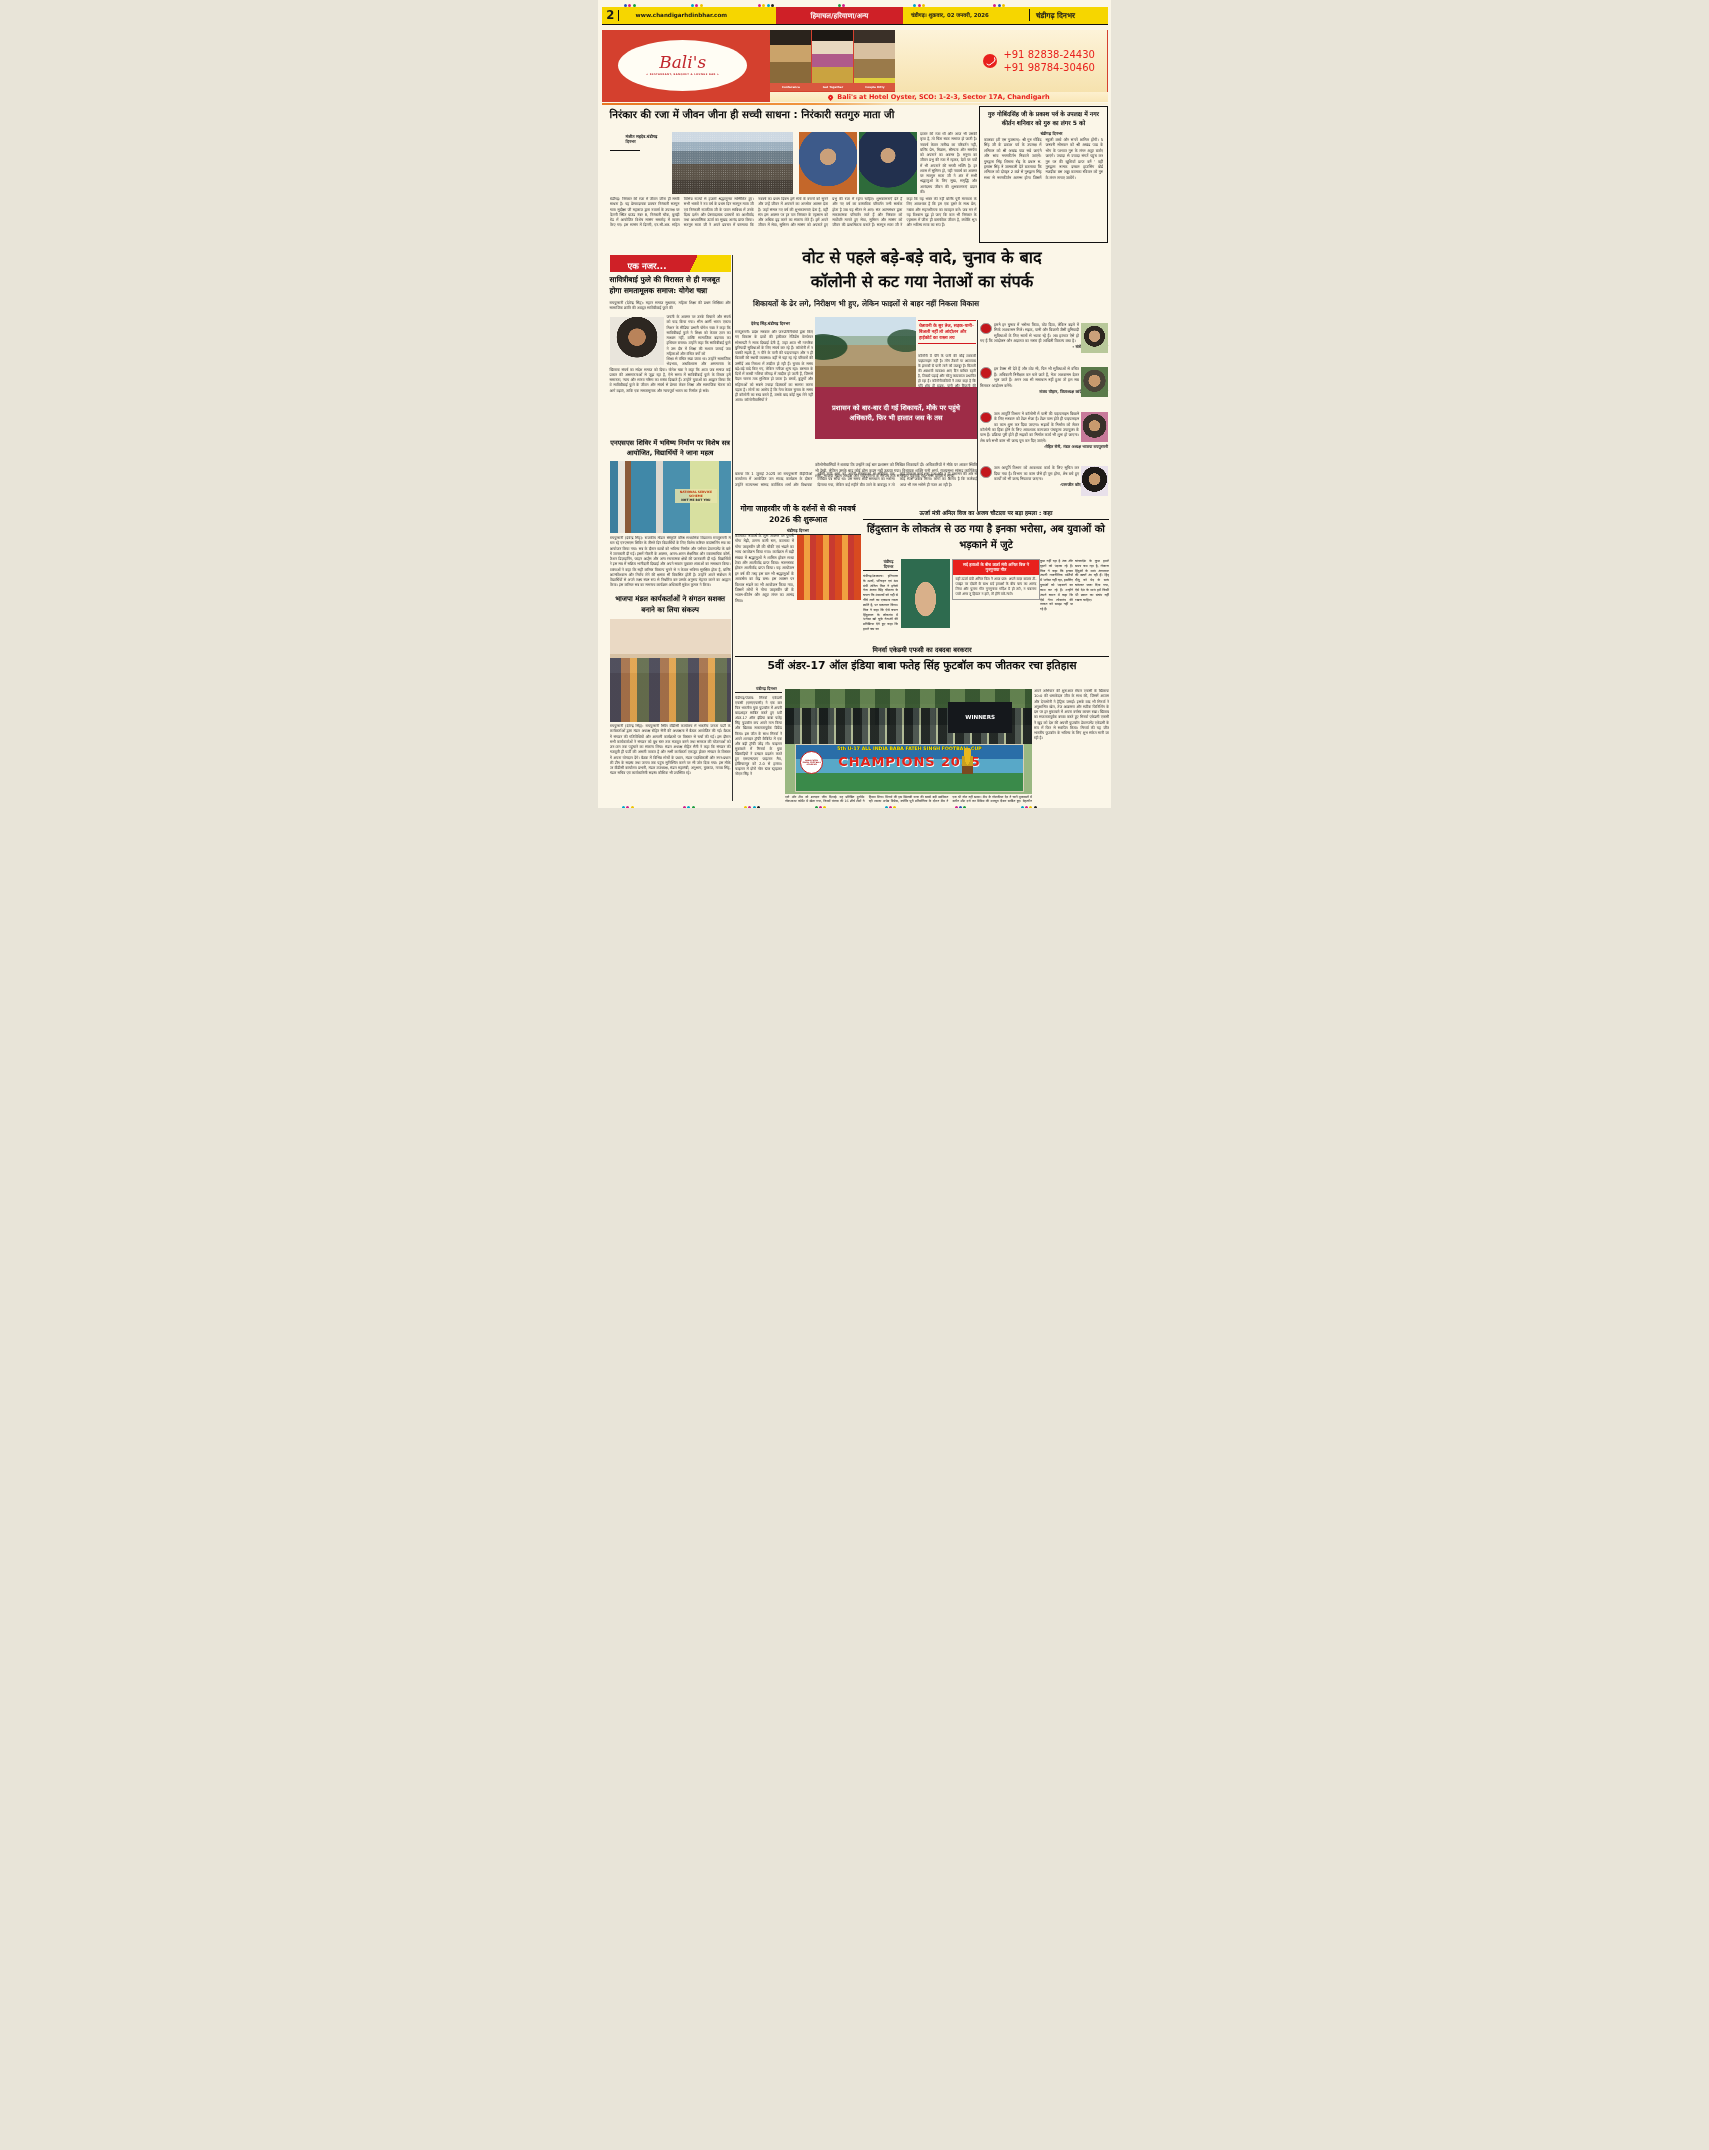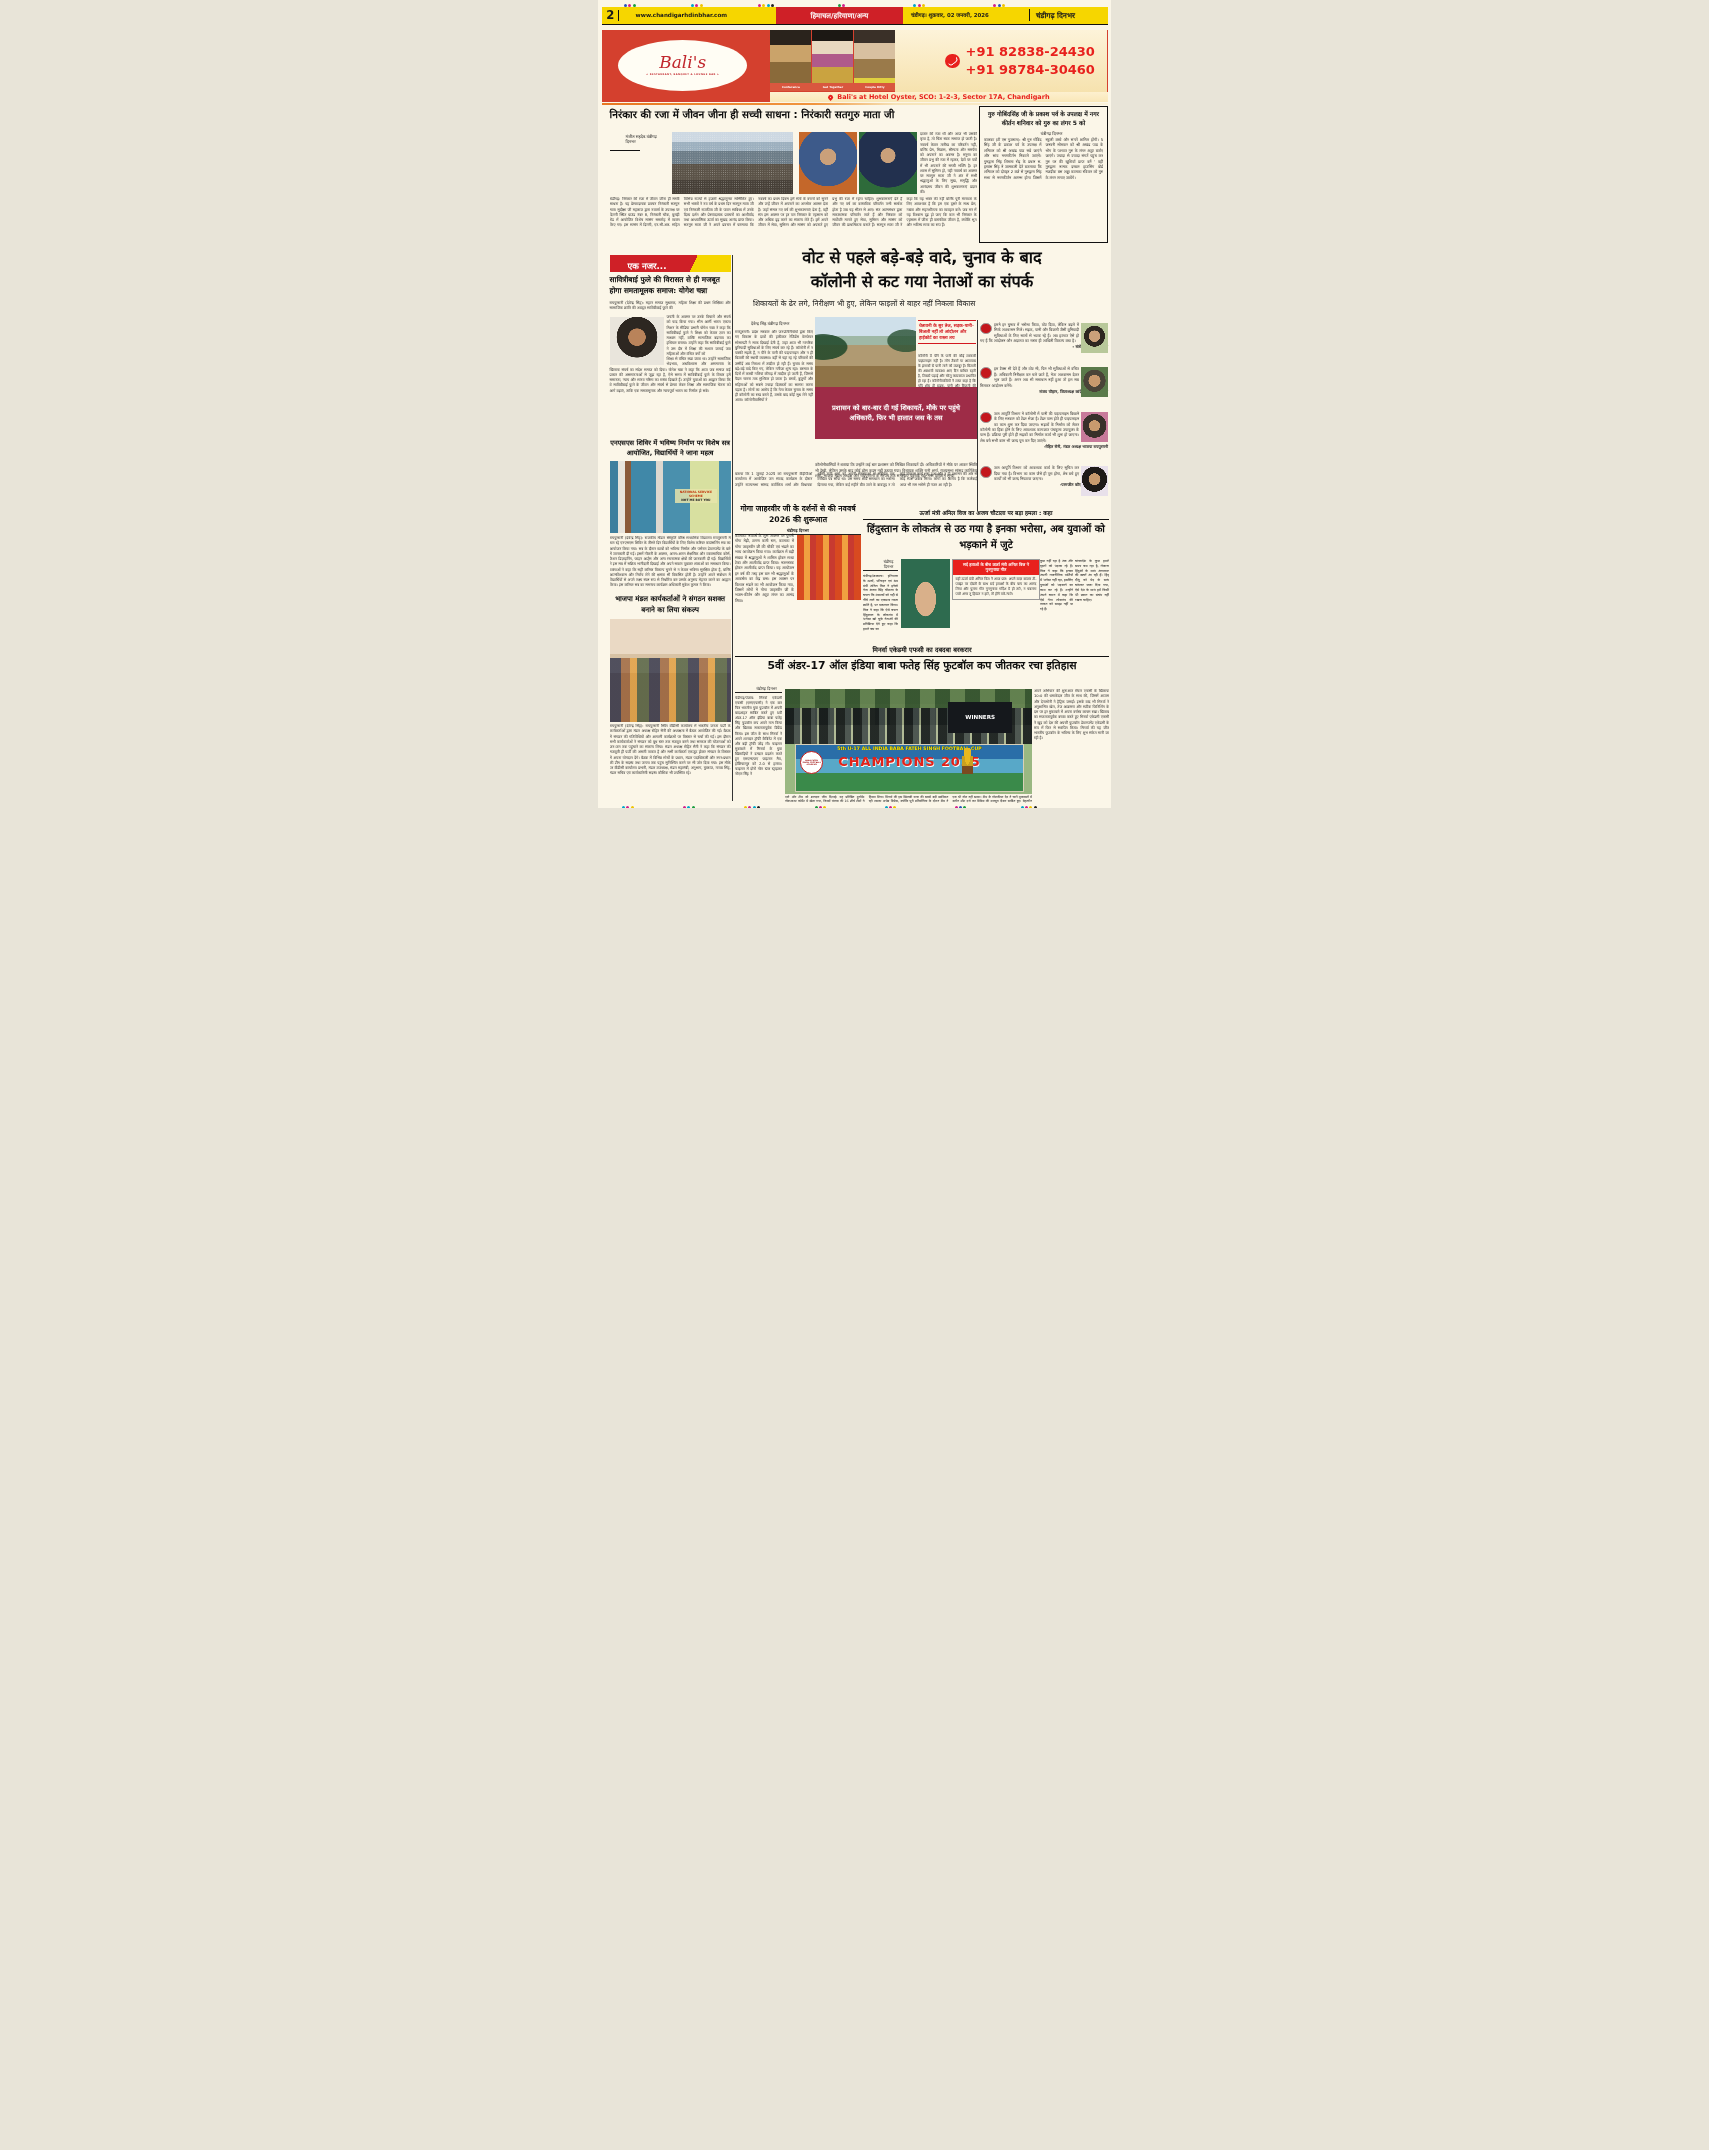--- a/index.html
+++ b/index.html
@@ -1,20 +1,20 @@
 <!DOCTYPE html>
 <html style="font-size:6.9px"><head>
 <meta charset="utf-8">
 <style>
   html,body{margin:0;padding:0;background:#e8e4d8;}
   .page{position:relative;width:513px;height:808px;margin:0 auto;background:#fbf6e8;
         font-family:"DejaVu Sans",sans-serif;color:#1a1a1a;overflow:hidden;}
   .abs{position:absolute;}
   .j{text-align:justify;text-justify:inter-word;}
-  .b{font-weight:normal;padding-left:16px;}
+  .b{font-weight:bold;padding-left:16px;}
   .c{text-align:center;}
   .nw{white-space:nowrap;}
   .hl{font-weight:800;color:#0d0d0d;line-height:1.18;}
   .body-t{font-size:3.7px;line-height:1.42;color:#1c1c1c;}
   .rule{background:#111;}
   .dotrow span{display:inline-block;width:3px;height:3px;border-radius:50%;margin-right:1.3px;}
   .photo{background-size:cover;}
   
   .mast{left:3.9px;top:6.9px;width:506px;height:17px;background:#f6d600;border-bottom:1.7px solid #111;display:flex;align-items:center;}
   .mast .pg{font-size:11.6px;font-weight:900;padding:0 3.4px 0 4.3px;}
@@ -33,21 +33,21 @@
   .ad .brand{font-family:"DejaVu Serif",serif;font-style:italic;font-weight:normal;font-size:17px;color:#c1272d;line-height:1;}
   .ad .tag{font-size:2.4px;letter-spacing:0.4px;color:#c1272d;margin-top:1.7px;font-weight:bold;}
   .ad .photos{position:absolute;left:168px;top:0;width:126px;height:53px;display:flex;}
   .ad .photos div{flex:1;border-right:0.9px solid #d4402e;}
   .ad .caps{position:absolute;left:168px;top:53px;width:126px;height:8.2px;background:#d9573f;display:flex;}
   .ad .caps span{flex:1;color:#fff;font-size:2.8px;font-weight:bold;display:flex;align-items:center;justify-content:center;}
   .ad .phones{position:absolute;left:293px;top:0;width:212px;height:62px;background:linear-gradient(180deg,#fdf3d9,#f6e2ae);
               display:flex;align-items:center;justify-content:flex-end;padding-right:12px;box-sizing:border-box;}
   .ad .ph-ic{width:14.6px;height:14.6px;border-radius:50%;background:#e8211d;margin-right:6px;position:relative;}
   .ad .ph-ic i{position:absolute;left:3px;top:6px;width:8.6px;height:3px;border:1.1px solid #fff;border-top:none;border-radius:0 0 4.3px 4.3px;transform:rotate(-40deg);}
-  .ad .nums{color:#e8211d;font-weight:700;font-size:13px;line-height:1.35;text-align:left;}
+  .ad .nums{color:#e8211d;font-weight:400;font-size:10px;line-height:1.35;text-align:left;}
   .ad .addr{position:absolute;left:168px;top:62px;width:338px;height:10.3px;background:linear-gradient(180deg,#fdf0cf,#f9e7b8);
             display:flex;align-items:center;justify-content:center;color:#e8211d;font-weight:900;font-size:6.5px;}
   .pin{display:inline-block;width:4.7px;height:4.7px;background:#e8211d;border-radius:50% 50% 50% 0;transform:rotate(-45deg);margin-right:4.3px;position:relative;}
   .pin:after{content:"";position:absolute;left:1.5px;top:1.5px;width:1.7px;height:1.7px;border-radius:50%;background:#fff;}
   .orange-div{left:3.9px;top:103px;width:506px;height:2.2px;background:linear-gradient(90deg,#e87722,#f0953f 42%,#f6e3b8 58%,#fbf2d9);}
   
   .vline{width:0.6px;background:#333;}
   
   .qdot{width:9.5px;height:9.5px;border-radius:50%;background:#c4161c;border:1.3px solid #9a9a9a;float:left;margin:0.9px 2.6px 0.9px 0;}
   .attr{text-align:right;font-weight:800;font-size:3.9px;margin-top:0.9px;}

